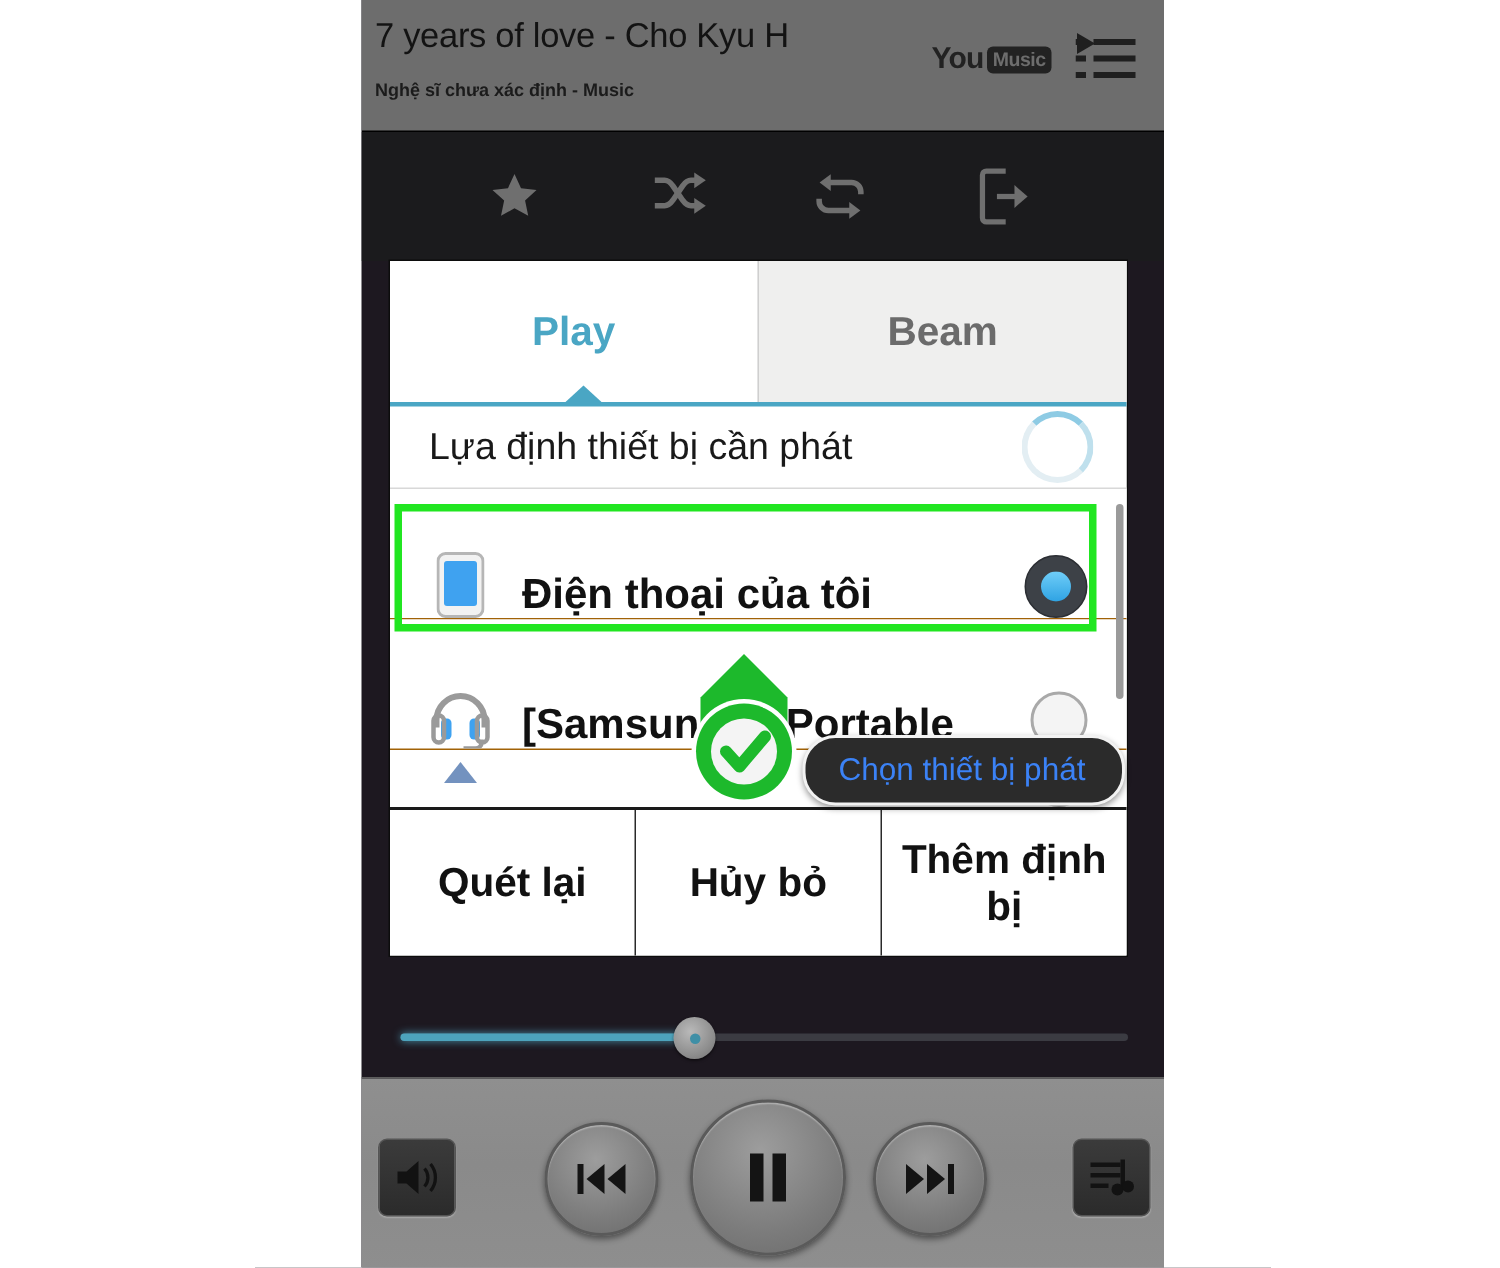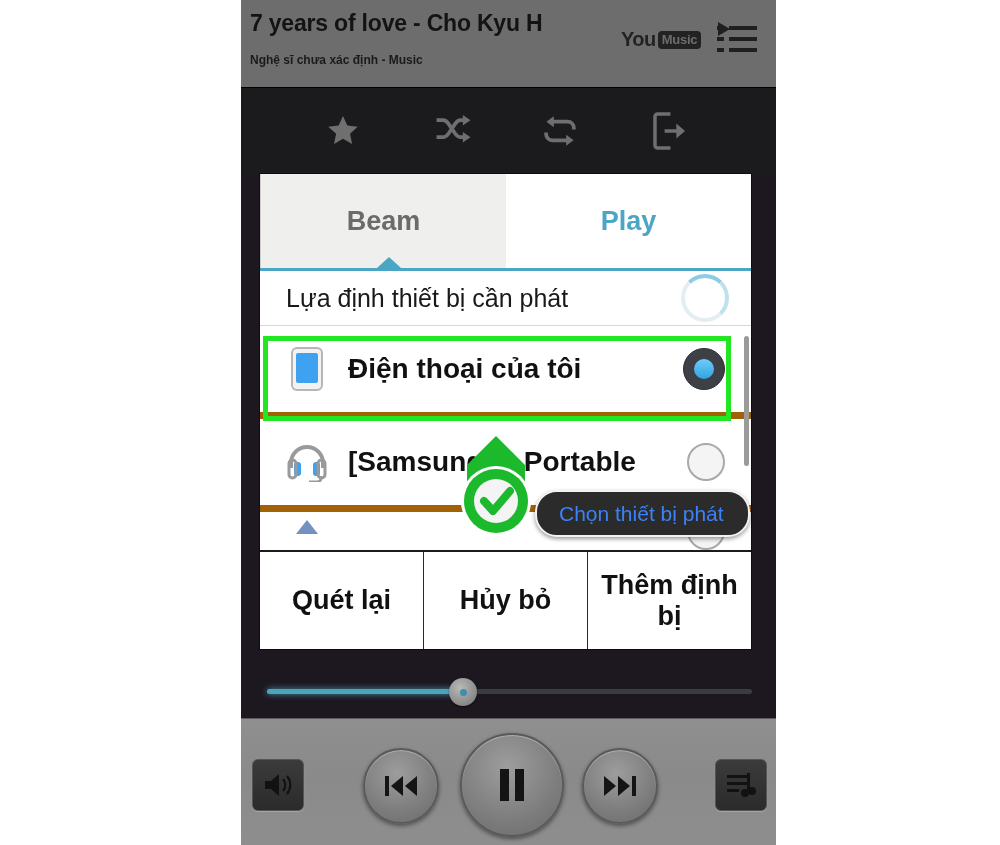--- a/index.html
+++ b/index.html
@@ -33,21 +33,21 @@
     width: 535px;
     height: 88px;
     background: #6d6d6d;
     box-shadow: inset 0 -1px 0 #000;
   }
   #np-title {
     position: absolute;
     left: 9px; top: 10px;
     width: 380px;
     font-size: 23px;
-    font-weight: bold;
+    font-weight: normal;
     color: #131313;
     white-space: nowrap;
     overflow: hidden;
     letter-spacing: -0.2px;
     -webkit-mask-image: linear-gradient(to right, #000 92%, rgba(0,0,0,0.25) 100%);
     mask-image: linear-gradient(to right, #000 92%, rgba(0,0,0,0.25) 100%);
   }
   #np-subtitle {
     position: absolute;
     left: 9px; top: 53px;
@@ -169,23 +169,23 @@
   }
 
   
   #device-list {
     position: relative;
     background: #fff;
   }
   .device-row {
     height: 86px;
     display: flex;
-    align-items: center;
+    align-items: flex-end;
     padding: 0 26px 0 22px;
-    border-bottom: 7px solid #a16207;
+    border-bottom: 1px solid #a16207;
     background: #fff;
     position: relative;
   }
   .device-row.partial {
     height: 38px;
     overflow: hidden;
     align-items: flex-start;
     border-bottom: none;
   }
   .device-icon {
@@ -427,22 +427,22 @@
         <path fill="none" stroke="#6f6f6f" stroke-width="2.4" d="M12 1.4H3.2A1.8 1.8 0 0 0 1.4 3.2v19.6A1.8 1.8 0 0 0 3.2 24.6H12"></path>
         <line x1="8" y1="13" x2="19" y2="13" stroke="#6f6f6f" stroke-width="2.4"></line>
         <polygon points="16,7.8 22,13 16,18.2" fill="#6f6f6f"></polygon>
       </svg>
     </div>
   </div>
 
   <div id="dialog">
 
     <div id="tabs">
+      <div class="tab active">Play</div>
       <div class="tab inactive">Beam</div>
-      <div class="tab active">Play</div>
       <div id="tab-caret"></div>
     </div>
 
     <div id="prompt-row">
       <div id="prompt-text">Lựa định thiết bị cần phát</div>
       <div id="spinner"></div>
     </div>
 
     <div id="device-list">
 

